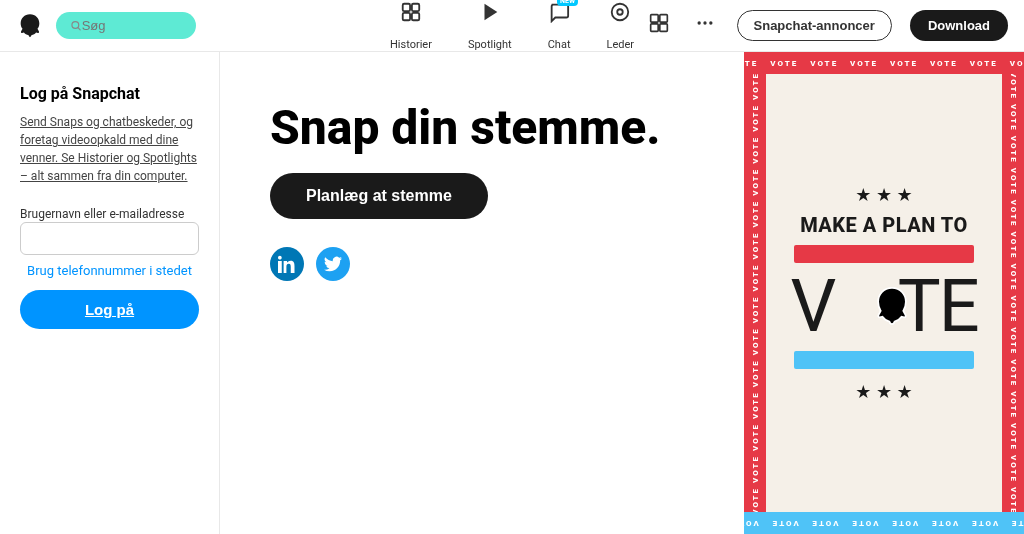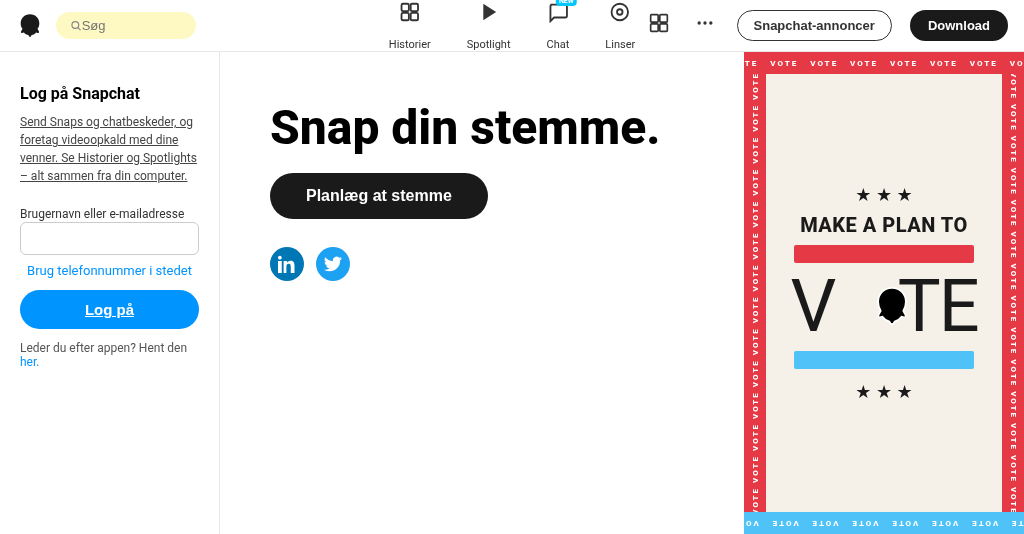--- a/index.html
+++ b/index.html
@@ -7,21 +7,21 @@
 
     
     .navbar {
       display: flex; align-items: center; height: 52px;
       padding: 0 16px; border-bottom: 1px solid #e8e8e8;
       position: relative; z-index: 10; background: #fff;
     }
     .nav-left { display: flex; align-items: center; gap: 12px; }
     .snapchat-logo { width: 28px; height: 28px; }
     .search-bar {
-      display: flex; align-items: center; background: #fef9c3;
+      display: flex; align-items: center; background: #5eead4;
       border-radius: 20px; padding: 6px 14px; width: 140px;
     }
     .search-bar input {
       border: none; background: transparent; outline: none;
       font-size: 13px; color: #333; width: 100%;
     }
     .nav-center {
       position: absolute; left: 50%; transform: translateX(-50%);
       display: flex; align-items: center; gap: 36px;
     }
@@ -176,21 +176,21 @@
       <span class="label">Chat</span>
     </a>
 
     <a class="nav-item" href="#">
       <span class="icon-wrap">
         <svg width="22" height="22" viewBox="0 0 24 24" fill="none">
           <circle cx="12" cy="12" r="9" stroke="#333" stroke-width="2"></circle>
           <circle cx="12" cy="12" r="3" stroke="#333" stroke-width="2"></circle>
         </svg>
       </span>
-      <span class="label">Linser</span>
+      <span class="label">Leder</span>
     </a>
   </div>
 
   <div class="nav-right">
     <button class="icon-btn">
       <svg width="20" height="20" viewBox="0 0 24 24" fill="none">
         <rect x="2" y="2" width="9" height="9" rx="1" stroke="#333" stroke-width="2"></rect>
         <rect x="13" y="2" width="9" height="9" rx="1" stroke="#333" stroke-width="2"></rect>
         <rect x="2" y="13" width="9" height="9" rx="1" stroke="#333" stroke-width="2"></rect>
         <rect x="13" y="13" width="9" height="9" rx="1" stroke="#333" stroke-width="2"></rect>
@@ -210,24 +210,20 @@
 
 <div class="main">
 
   <aside class="sidebar">
     <h2 class="sidebar-title">Log på Snapchat</h2>
     <p class="sidebar-desc">Send Snaps og chatbeskeder, og foretag videoopkald med dine venner. Se Historier og Spotlights – alt sammen fra din computer.</p>
     <label class="sidebar-label">Brugernavn eller e-mailadresse</label>
     <input class="sidebar-input" type="text" style="">
     <a class="link-phone" href="#">Brug telefonnummer i stedet</a>
     <button class="btn-login">Log på</button>
-    <p class="sidebar-app-text">
-      <span>Leder du efter appen? Hent den</span>
-      <a href="#">her.</a>
-    </p>
   </aside>
 
   <section class="content">
     <h1 class="content-title">Snap din stemme.</h1>
     <button class="btn-plan">Planlæg at stemme</button>
     <div class="social-icons">
       <div class="social-icon social-linkedin">
         <svg viewBox="0 0 24 24">
             <path d="M4.98 3.5C4.98 4.88 3.88 6 2.5 6S0 4.88 0 3.5 1.1 1 2.5 1s2.48 1.12 2.48 2.5zM0 8h5v16H0V8zm7.5 0H12v2.2c.7-1.3 2.4-2.7 4.9-2.7C21.5 7.5 22 11 22 15v9h-5v-8c0-1.9-.03-4.4-2.7-4.4-2.7 0-3.1 2.1-3.1 4.3V24H7.5V8z"></path>
           </svg>

